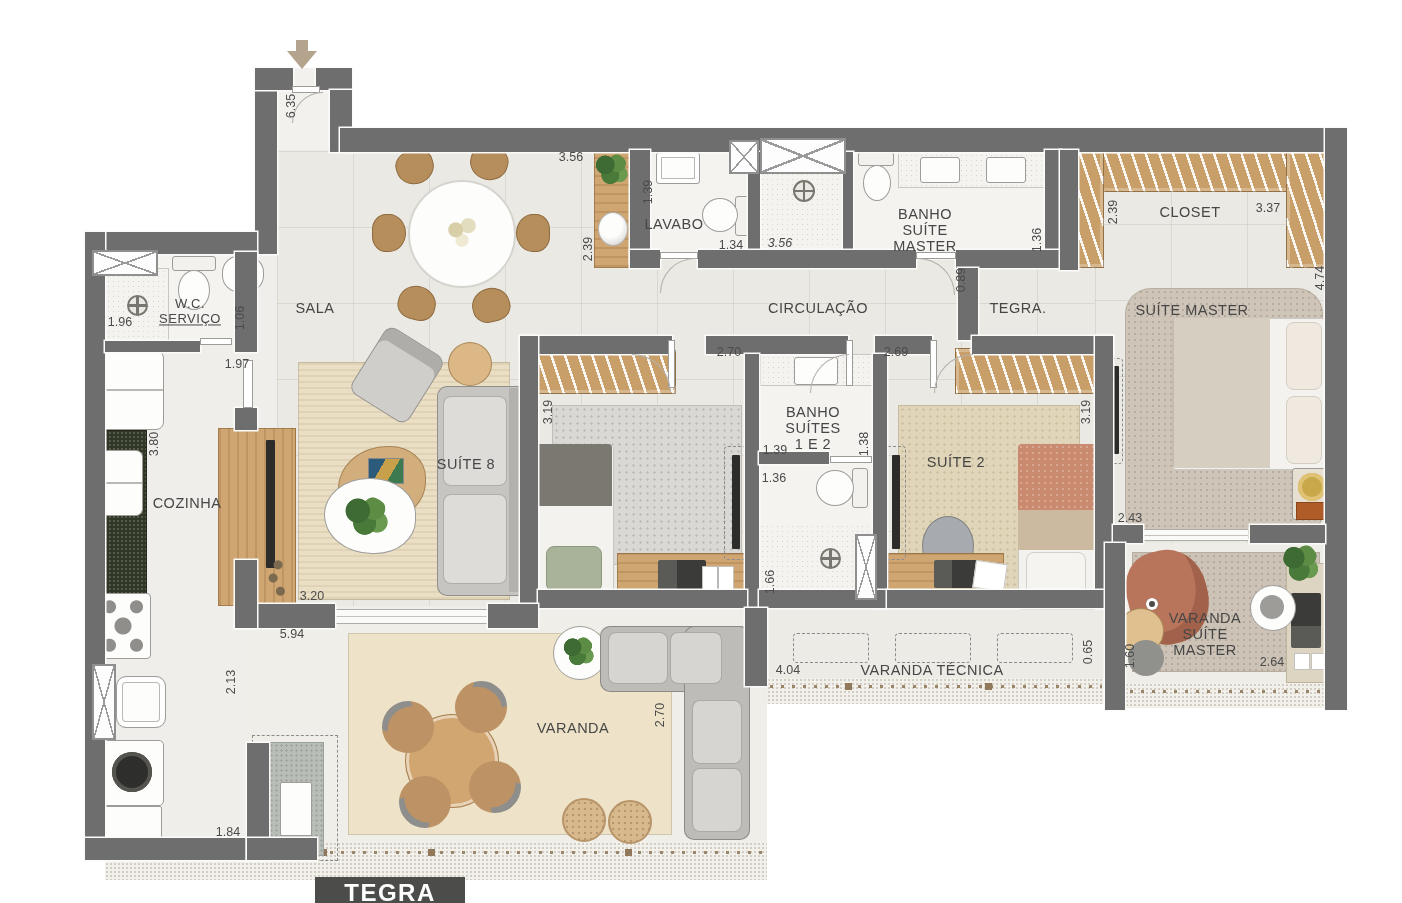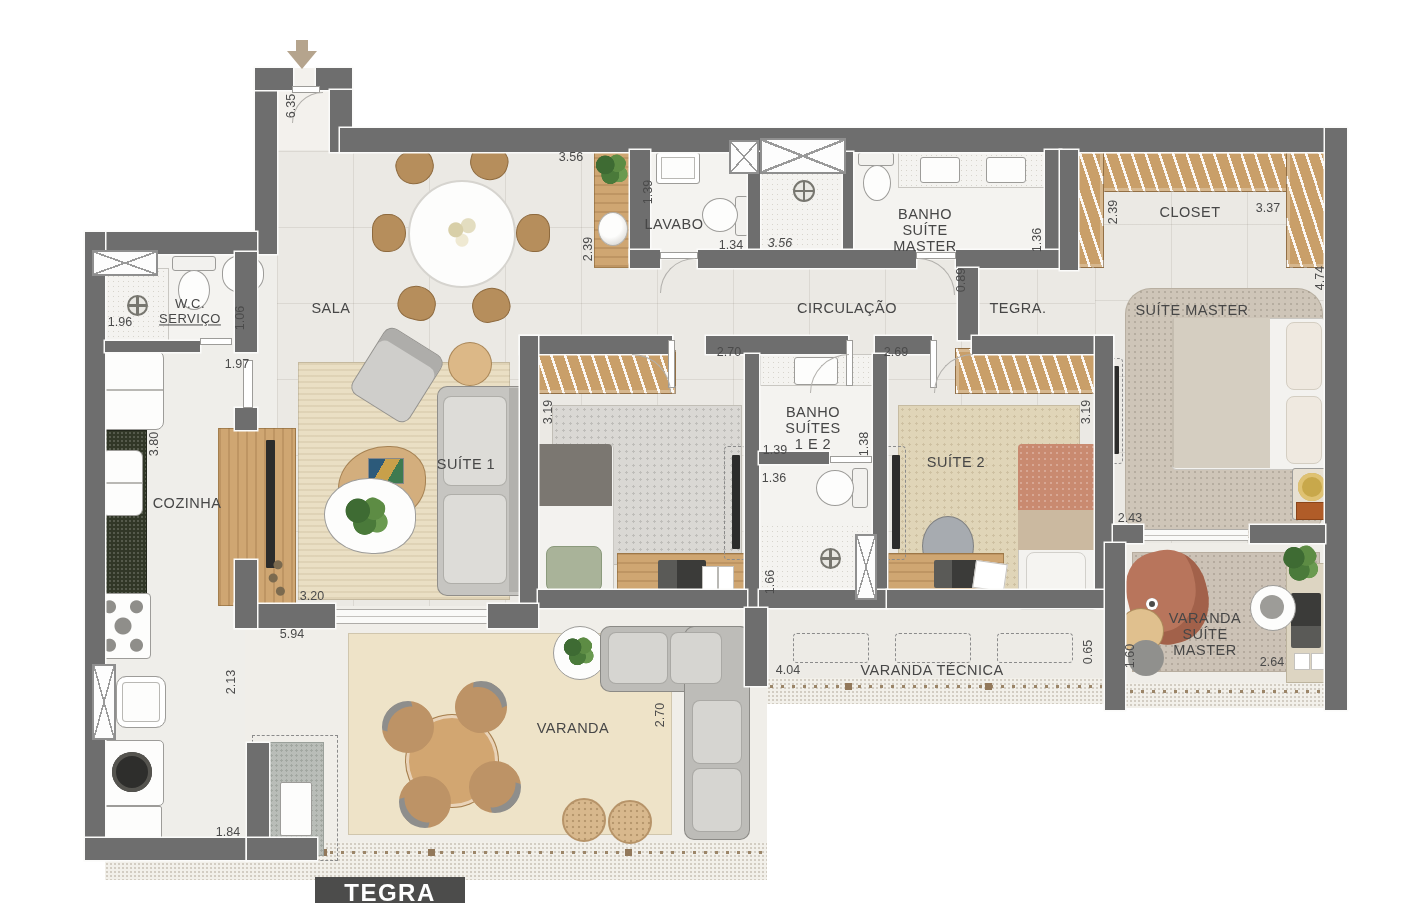--- a/index.html
+++ b/index.html
@@ -329,37 +329,37 @@
   <div class="arc tr" style="left:632px;top:354px;width:38px;height:38px;"></div>
   <div class="leaf" style="left:846px;top:340px;width:5px;height:44px;"></div>
   <div class="arc tl" style="left:810px;top:354px;width:38px;height:38px;"></div>
   <div class="leaf" style="left:930px;top:340px;width:5px;height:46px;"></div>
   <div class="arc tl" style="left:934px;top:354px;width:38px;height:38px;"></div>
   <div class="leaf" style="left:830px;top:456px;width:40px;height:5px;"></div>
 
   <div class="arrowstem" style="left:296px;top:40px;width:12px;height:12px;"></div>
   <div class="arrow" style="left:287px;top:51px;"></div>
 
-  <div class="rlabel" style="left:331px;top:308px;">SALA</div>
+  <div class="rlabel" style="left:315px;top:308px;">SALA</div>
   <div class="rlabel sm" style="left:190px;top:312px;">
     <span style="display:block;">W.C.</span>
     <span style="display:block;text-decoration:underline;">SERVIÇO</span>
   </div>
   <div class="rlabel" style="left:187px;top:503px;">COZINHA</div>
   <div class="rlabel" style="left:674px;top:224px;">LAVABO</div>
   <div class="rlabel" style="left:925px;top:230px;">
     <span style="display:block;">BANHO</span>
     <span style="display:block;">SUÍTE</span>
     <span style="display:block;">MASTER</span>
   </div>
-  <div class="rlabel" style="left:818px;top:308px;margin-left:29px;">CIRCULAÇÃO</div>
+  <div class="rlabel" style="left:818px;top:308px;">CIRCULAÇÃO</div>
   <div class="rlabel" style="left:1018px;top:308px;">TEGRA.</div>
   <div class="rlabel" style="left:1190px;top:212px;">CLOSET</div>
   <div class="rlabel" style="left:1192px;top:310px;">SUÍTE MASTER</div>
-  <div class="rlabel" style="left:466px;top:464px;">SUÍTE 1</div>
+  <div class="rlabel" style="left:466px;top:464px;">SUÍTE 8</div>
   <div class="rlabel" style="left:956px;top:462px;">SUÍTE 2</div>
   <div class="rlabel" style="left:813px;top:428px;">
     <span style="display:block;">BANHO</span>
     <span style="display:block;">SUÍTES</span>
     <span style="display:block;">1 E 2</span>
   </div>
   <div class="rlabel" style="left:573px;top:728px;">VARANDA</div>
   <div class="rlabel" style="left:932px;top:670px;">VARANDA TÉCNICA</div>
   <div class="rlabel" style="left:1205px;top:634px;">
     <span style="display:block;">VARANDA</span>

